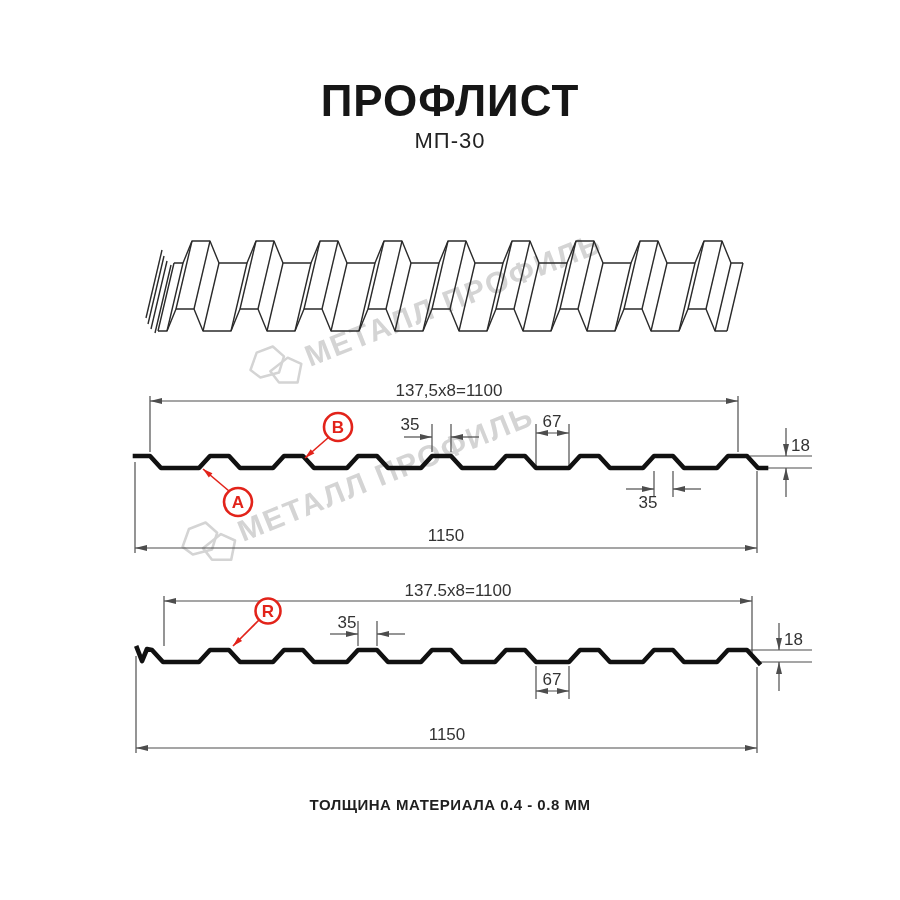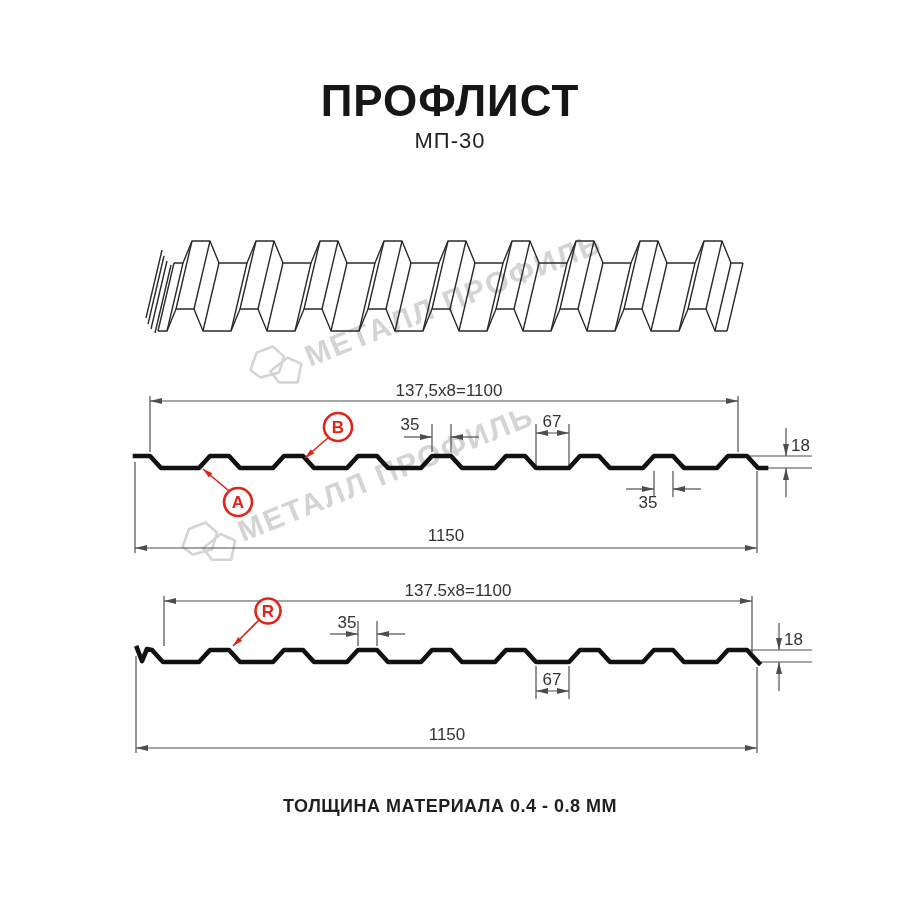--- a/index.html
+++ b/index.html
@@ -3,21 +3,21 @@
 <meta charset="utf-8">
 <style>
   html,body{margin:0;padding:0;background:#fff;}
   #stage{position:relative;width:900px;height:900px;background:var(--bg,#fff);overflow:hidden;
          font-family:"Liberation Sans",sans-serif;}
   .title{position:absolute;left:0;top:76px;width:900px;text-align:center;
          font-size:44px;font-weight:700;letter-spacing:1px;color:#161616;}
   .subtitle{position:absolute;left:0;top:128px;width:900px;text-align:center;
          font-size:22px;font-weight:500;letter-spacing:1px;color:#222;}
   .footer{position:absolute;left:0;top:796px;width:900px;text-align:center;
-         font-size:18px;font-weight:700;letter-spacing:0.5px;color:#1f1f1f;}
+         font-size:15px;font-weight:700;letter-spacing:0.5px;color:#1f1f1f;}
   svg{position:absolute;left:0;top:0;}
   .dimline{stroke:var(--dim,#4d4d4d);stroke-width:1.2;fill:none;}
   .profile-path{stroke:var(--line,#111);stroke-width:4.6;fill:none;stroke-linejoin:round;stroke-linecap:square;}
   .p3d{stroke:#2b2b2b;stroke-width:1.4;fill:none;stroke-linejoin:round;}
   .dim-txt{font-family:"Liberation Sans",sans-serif;font-size:17px;fill:var(--dimtxt,#333);}
   .mid{text-anchor:middle;}
   .redline{stroke:var(--red,#e2231a);stroke-width:1.6;fill:none;}
   .red-c{fill:#fff;stroke:var(--red,#e2231a);stroke-width:2.6;}
   .red-letter{font-family:"Liberation Sans",sans-serif;font-size:17px;font-weight:700;
               fill:var(--red,#e2231a);text-anchor:middle;}

